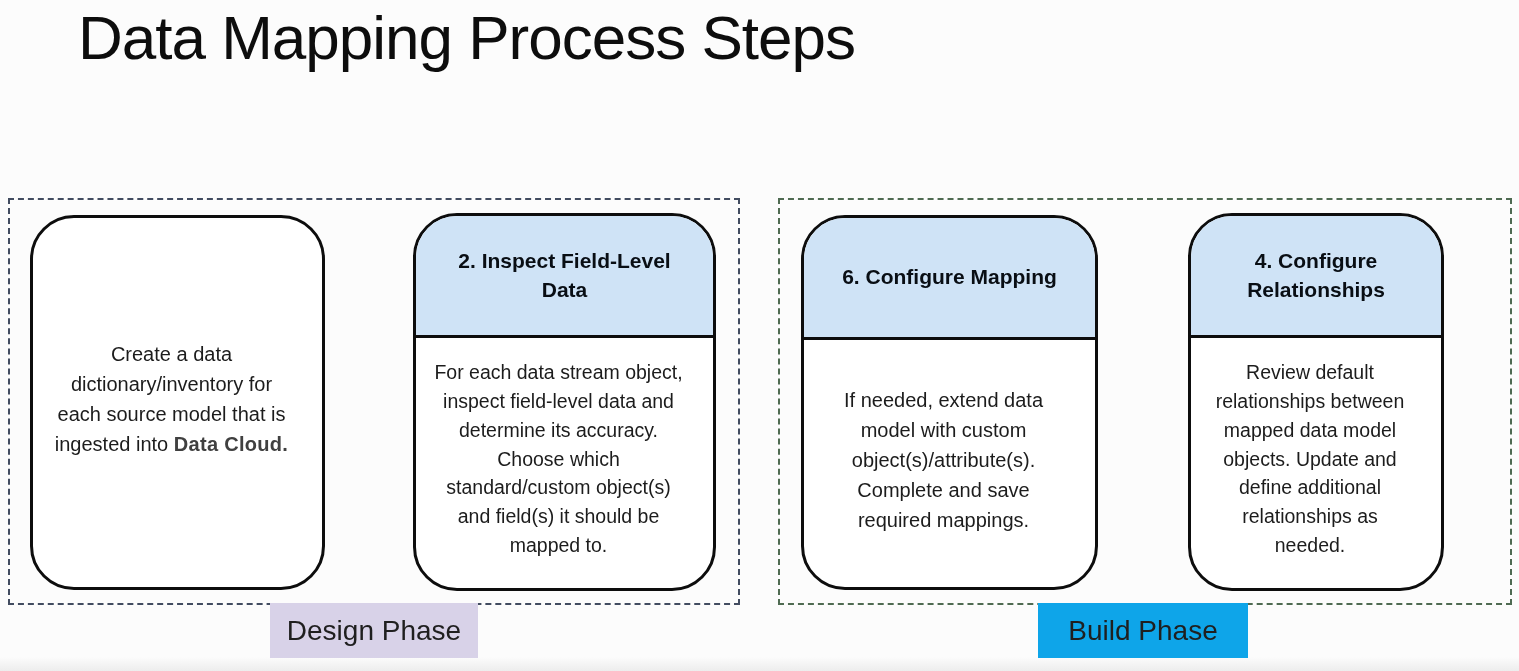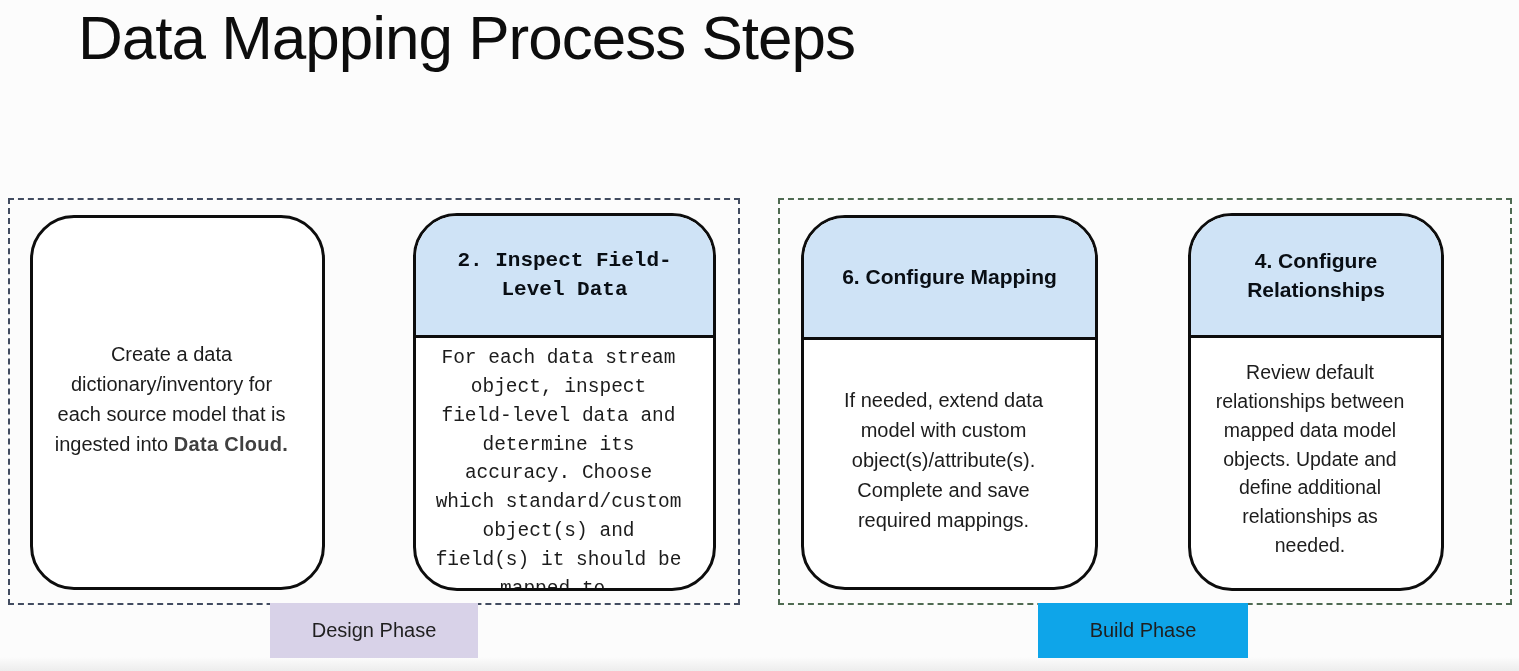--- a/index.html
+++ b/index.html
@@ -43,21 +43,21 @@
   .card {
     position: absolute;
     background: #ffffff;
     border: 3px solid #0d0d0d;
     border-radius: 44px;
     overflow: hidden;
     display: flex;
     flex-direction: column;
   }
   .card-1 { left: 30px;   top: 215px; width: 295px; height: 375px; }
-  .card-2 { left: 413px;  top: 213px; width: 303px; height: 378px; font-family: Liberation Mono, monospace; }
+  .card-2 { left: 413px;  top: 213px; width: 303px; height: 378px; }
   .card-3 { left: 801px;  top: 215px; width: 297px; height: 375px; }
   .card-4 { left: 1188px; top: 213px; width: 256px; height: 378px; }
 
   .card-header {
     height: 122px;
     flex: 0 0 122px;
     background: #cfe3f6;
     border-bottom: 3px solid #0d0d0d;
     display: flex;
     align-items: center;
@@ -84,21 +84,21 @@
   .card-2 .card-body, .card-4 .card-body { font-size: 19.5px; line-height: 1.48; }
   .emphasis { font-weight: 700; color: #404040; letter-spacing: 0.3px; }
 
   .phase-label {
     position: absolute;
     top: 603px;
     height: 55px;
     display: flex;
     align-items: center;
     justify-content: center;
-    font-size: 20px;
+    font-size: 28px;
     color: #1f1f1f;
     z-index: 5;
   }
   .phase-label.design { left: 270px; width: 208px; background: #d8d2e8; }
   .phase-label.build  { left: 1038px; width: 210px; background: #0ea5e9; }
 
   .bottom-strip {
     position: absolute;
     left: 0;
     top: 657px;

